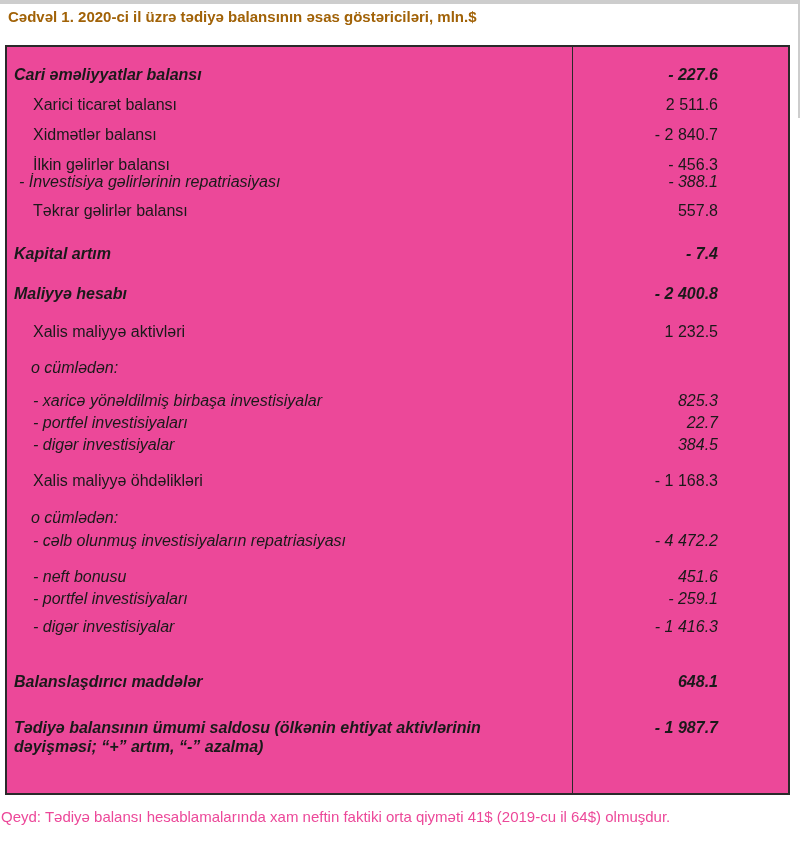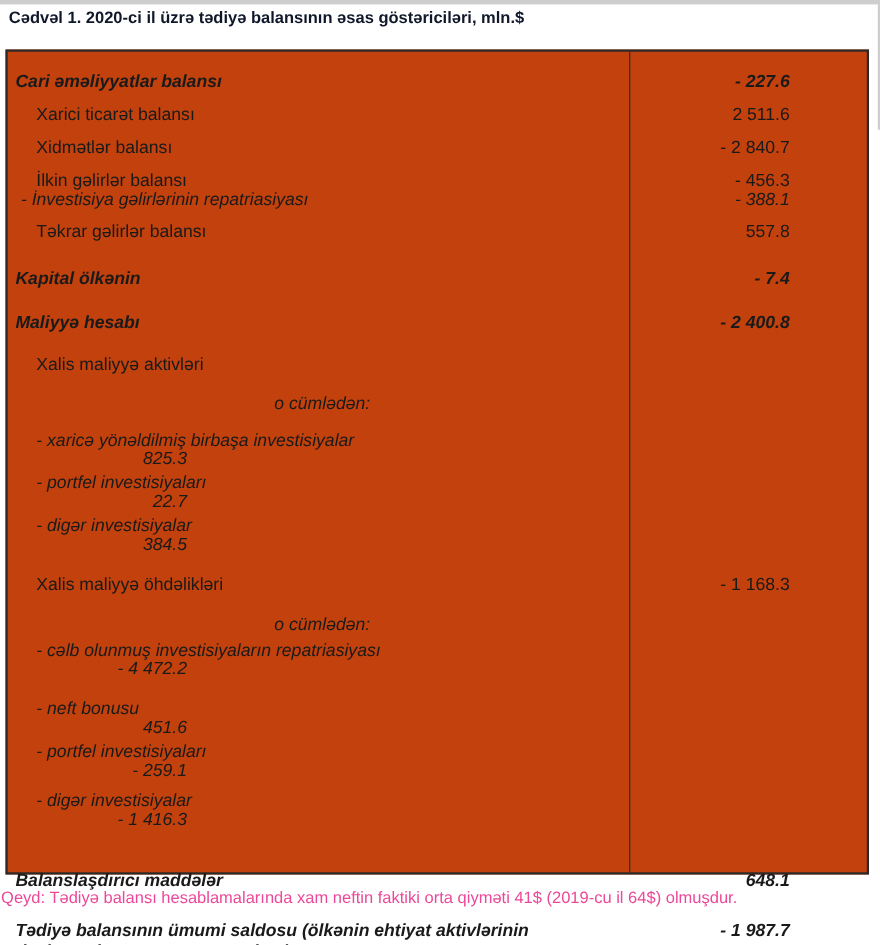--- a/index.html
+++ b/index.html
@@ -27,30 +27,30 @@
     right: 0; top: 0;
     width: 2px; height: 118px;
     background: #cdcdcd;
   }
   .doc-title {
     position: absolute;
     left: 8px; top: 8px;
     width: 770px;
     font-size: 15px;
     font-weight: bold;
-    color: #0f172a;
+    color: #a16207;
     letter-spacing: 0px;
   }
   .table-box {
     position: absolute;
     left: 5px; top: 45px;
     width: 785px; height: 750px;
     border: 2px solid #2a2a2a;
     box-sizing: border-box;
-    background: #c2410c;
+    background: #ec4899;
   }
   .col-divider {
     position: absolute;
     left: 565px; top: 0; bottom: 0;
     width: 1px;
     background: #2a2a2a;
   }
   .row {
     display: flex;
     align-items: flex-start;
@@ -63,23 +63,23 @@
     box-sizing: border-box;
     text-align: right;
     padding-right: 70px;
     white-space: nowrap;
   }
   .r-bold  { font-weight: bold; font-style: italic; }
   .r-bold .lbl  { padding-left: 7px; }
   .r-reg .lbl   { padding-left: 26px; }
   .r-ital1 { font-style: italic; }
   .r-ital1 .lbl { padding-left: 12px; }
-  .r-sub   { font-style: italic; text-align: center; }
+  .r-sub   { font-style: italic; }
   .r-sub .lbl   { padding-left: 24px; }
-  .r-dash  { font-style: italic; flex-direction: column; }
+  .r-dash  { font-style: italic; }
   .r-dash .lbl  { padding-left: 26px; }
   .r-wrap { line-height: 19px; }
   .doc-note {
     position: absolute;
     left: 1px; top: 808px;
     width: 790px;
     font-size: 15px;
     color: #ec4899;
   }
 </style>
@@ -113,29 +113,30 @@
     </div>
     <div class="row r-ital1" style="">
       <div class="lbl">- İnvestisiya gəlirlərinin repatriasiyası</div>
       <div class="val">- 388.1</div>
     </div>
     <div class="row r-reg" style="margin-top:12px">
       <div class="lbl">Təkrar gəlirlər balansı</div>
       <div class="val">557.8</div>
     </div>
     <div class="row r-bold" style="margin-top:26px">
-      <div class="lbl">Kapital ölkənin</div>
+      <div class="lbl">Kapital artım</div>
       <div class="val">- 7.4</div>
     </div>
     <div class="row r-bold" style="margin-top:23px">
       <div class="lbl">Maliyyə hesabı</div>
       <div class="val">- 2 400.8</div>
     </div>
     <div class="row r-reg" style="margin-top:21px">
       <div class="lbl">Xalis maliyyə aktivləri</div>
+      <div class="val">1 232.5</div>
     </div>
     <div class="row r-sub" style="margin-top:19px">
       <div class="lbl">o cümlədən:</div>
       <div class="val"></div>
     </div>
     <div class="row r-dash" style="margin-top:16px">
       <div class="lbl">- xaricə yönəldilmiş birbaşa investisiyalar</div>
       <div class="val">825.3</div>
     </div>
     <div class="row r-dash" style="margin-top:5px">

